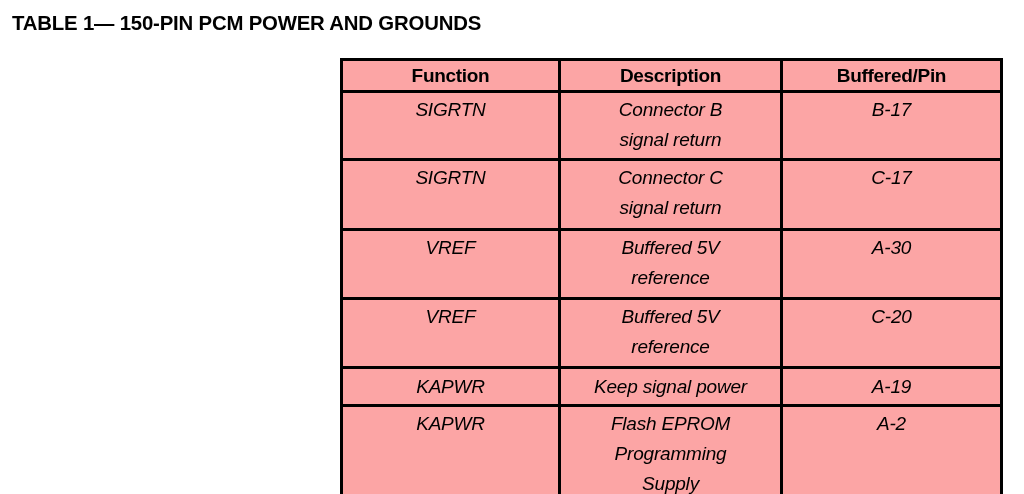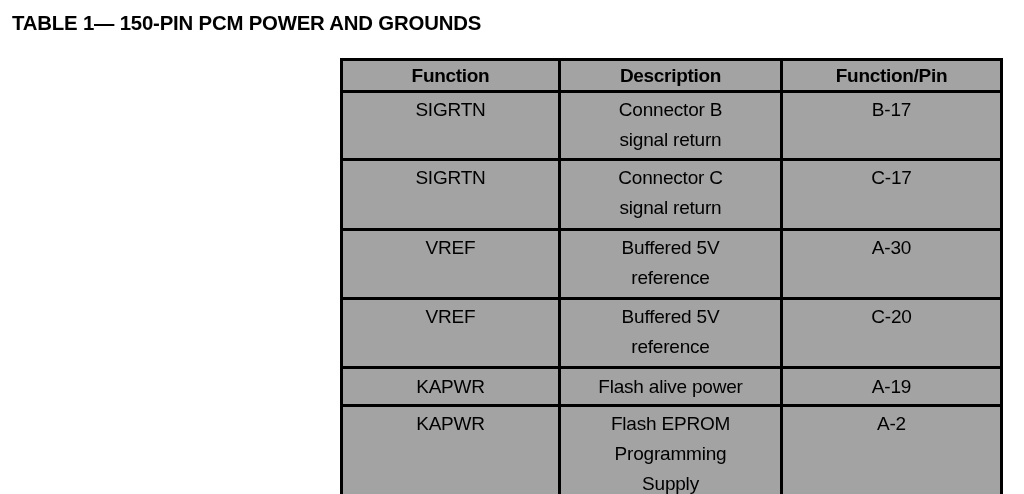--- a/index.html
+++ b/index.html
@@ -40,21 +40,21 @@
     width: 660px;
     border-collapse: collapse;
     table-layout: fixed;
     background: #ffffff;
   }
   #power-grounds-table th,
   #power-grounds-table td {
     border: 3px solid #000000;
     text-align: center;
     padding: 0;
-    background: #a3a3a3;
+    background: #fca5a5;
   }
 
   col.col-function    { width: 218px; }
   col.col-description { width: 222px; }
   col.col-pin         { width: 220px; }
 
   
   thead th {
     height: 29px;
     font-size: 19px;
@@ -63,20 +63,21 @@
     vertical-align: middle;
   }
 
   
   tbody td {
     font-size: 19px;
     font-weight: normal;
     letter-spacing: -0.2px;
     vertical-align: top;
     line-height: 30px;
+    font-style: italic;
   }
   tbody td .cell-text {
     display: block;
     padding-top: 2px;
     white-space: pre-line;
   }
 
   
   tr.row-h65 td { height: 65px; }
   tr.row-h67 td { height: 67px; }
@@ -97,21 +98,21 @@
   <colgroup>
     <col class="col-function">
     <col class="col-description">
     <col class="col-pin">
   </colgroup>
 
   <thead>
     <tr>
       <th>Function</th>
       <th>Description</th>
-      <th>Function/Pin</th>
+      <th>Buffered/Pin</th>
     </tr>
   </thead>
 
   <tbody>
 
     <tr class="row-h65">
       <td>
         <span class="cell-text">SIGRTN</span>
       </td>
       <td>
@@ -160,21 +161,21 @@
       <td>
         <span class="cell-text">C-20</span>
       </td>
     </tr>
 
     <tr class="row-h35">
       <td>
         <span class="cell-text">KAPWR</span>
       </td>
       <td>
-        <span class="cell-text">Flash alive power</span>
+        <span class="cell-text">Keep signal power</span>
       </td>
       <td>
         <span class="cell-text">A-19</span>
       </td>
     </tr>
 
     <tr class="row-h90">
       <td>
         <span class="cell-text">KAPWR</span>
       </td>

